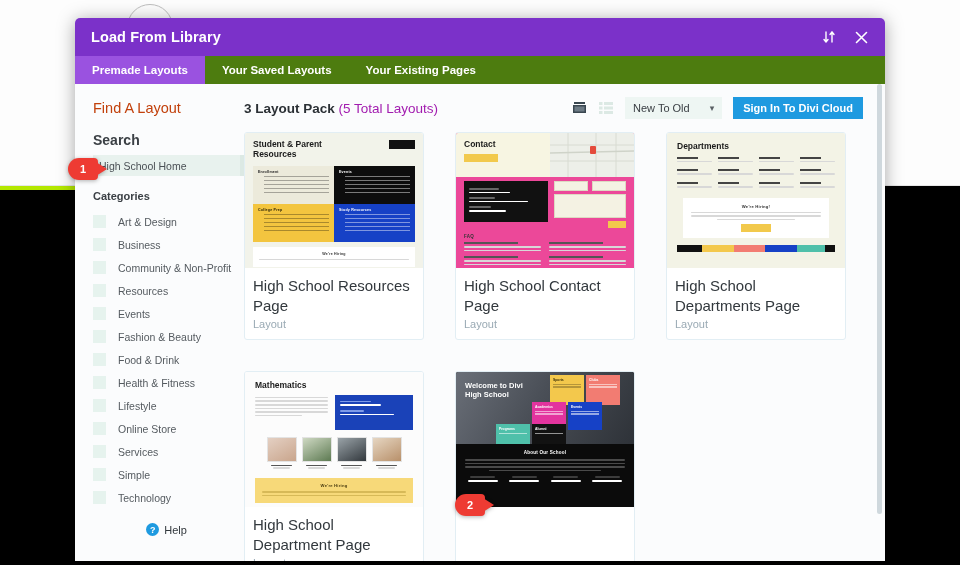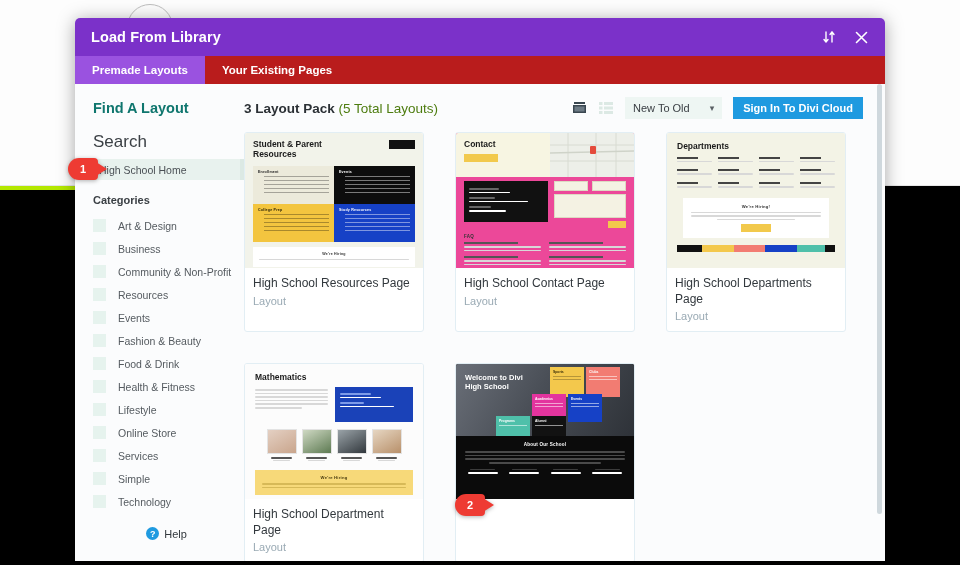--- a/index.html
+++ b/index.html
@@ -33,37 +33,37 @@
   .modal-header{
     height:38px;background:#7b31c9;display:flex;align-items:center;
     padding:0 16px;flex:0 0 38px;
   }
   .modal-title{color:#fff;font-size:14.5px;font-weight:bold;letter-spacing:.1px;flex:1;}
   .hdr-icons{display:flex;align-items:center;gap:16px;}
   .hdr-icon{color:#fff;cursor:pointer;display:flex;align-items:center;justify-content:center;width:16px;height:16px;}
   .hdr-icon svg{display:block;}
 
   
-  .tab-bar{height:28px;background:#b91c1c;display:flex;align-items:stretch;flex:0 0 28px;}
+  .tab-bar{height:28px;background:#4d7c0f;display:flex;align-items:stretch;flex:0 0 28px;}
   .tab{
     display:flex;align-items:center;padding:0 17px;color:#fff;font-size:11.5px;font-weight:bold;
     cursor:pointer;white-space:nowrap;
   }
   .tab.active{background:#9a52e0;}
 
   
   .modal-body{flex:1;display:flex;min-height:0;position:relative;background:#fbfcfd;}
 
   
   .sidebar{
     width:165px;flex:0 0 165px;background:#fbfcfd;padding:16px 0 0 18px;box-sizing:border-box;
     position:relative;
   }
-  .find-title{font-size:14.5px;color:#0f766e;font-weight:bold;margin:0 0 16px 0;}
-  .sec-label{font-size:17px;color:#3b4045;font-weight:normal;margin:0 0 7px 0;}
+  .find-title{font-size:14.5px;color:#c2410c;font-weight:normal;margin:0 0 16px 0;}
+  .sec-label{font-size:14px;color:#3b4045;font-weight:bold;margin:0 0 7px 0;}
   .search-row{display:flex;align-items:stretch;height:21px;margin-bottom:14px;width:137px;}
   .search-input{
     flex:1;background:#e8f2ee;border:none;outline:none;font-family:inherit;
     font-size:10.5px;color:#4a5055;padding:0 6px;
   }
   .filter-btn{
     background:#dce9e4;color:#4a5055;font-size:10.5px;display:flex;align-items:center;
     padding:0 7px;cursor:pointer;white-space:nowrap;
   }
   .cat-label{font-size:11px;color:#3b4045;font-weight:bold;margin:14px 0 8px 0;}
@@ -77,42 +77,42 @@
   .help-q{
     width:13px;height:13px;border-radius:50%;background:#1e9ae0;color:#fff;font-size:9px;
     display:flex;align-items:center;justify-content:center;font-weight:bold;
   }
   .help-text{font-size:11px;color:#32383d;}
 
   
   .content{flex:1;min-width:0;padding:0 22px 0 0;box-sizing:border-box;position:relative;overflow:hidden;}
   .content-top{display:flex;align-items:center;height:48px;padding-left:4px;}
   .pack-count{font-size:13.5px;color:#2b3035;font-weight:bold;}
-  .pack-count .muted{color:#4d7c0f;font-weight:normal;}
+  .pack-count .muted{color:#a21caf;font-weight:normal;}
   .top-right{margin-left:auto;display:flex;align-items:center;gap:11px;}
   .view-icon{width:16px;height:16px;cursor:pointer;display:flex;align-items:center;justify-content:center;}
   .sort-select{
     background:#eef6f3;border:none;height:22px;display:flex;align-items:center;
     padding:0 8px;font-size:11px;color:#3b4045;cursor:pointer;gap:20px;min-width:76px;
   }
   .sort-select .chev{font-size:9px;color:#5a6065;}
   .cloud-btn{
     background:#1e9ae0;color:#fff;font-size:11px;font-weight:bold;height:22px;
     display:flex;align-items:center;padding:0 10px;cursor:pointer;white-space:nowrap;
   }
 
   
   .grid{display:flex;flex-wrap:wrap;gap:31px;padding-left:4px;}
   .card{
     width:178px;background:#fff;border:1px solid #e2eef4;border-radius:3px;overflow:hidden;
     cursor:pointer;
   }
   .thumb{height:135px;overflow:hidden;position:relative;background:#f4f4ec;}
   .card-meta{padding:8px 8px 9px 8px;}
-  .card-title{font-size:12px;color:#32383d;line-height:1.3;}
+  .card-title{font-size:15px;color:#32383d;line-height:1.3;}
   .card-sub{font-size:11px;color:#9aaab4;margin-top:3px;}
 
   
   .t-pad{padding:7px 8px;box-sizing:border-box;height:100%;}
   .t-h{font-size:8.5px;font-weight:bold;color:#1b1b1b;line-height:1.15;}
   .ln{height:1.6px;background:#cfcfcf;border-radius:1px;margin:2px 0;}
   .ln.d{background:#555;}
   .ln.w{background:#d8d8d8;}
   .blk-title{font-size:3.6px;font-weight:bold;letter-spacing:.2px;}
 
@@ -211,20 +211,21 @@
       <div class="hdr-icon">
         <svg width="13" height="13" viewBox="0 0 13 13">
             <path d="M1.5 1.5 L11.5 11.5 M11.5 1.5 L1.5 11.5" stroke="#fff" stroke-width="1.6" stroke-linecap="round"></path>
           </svg>
       </div>
     </div>
   </div>
 
   <div class="tab-bar">
     <div class="tab active">Premade Layouts</div>
+    <div class="tab">Your Saved Layouts</div>
     <div class="tab">Your Existing Pages</div>
   </div>
 
   <div class="modal-body">
 
     <div class="sidebar">
       <div class="find-title">Find A Layout</div>
       <div class="sec-label">Search</div>
       <div class="search-row">
         <input class="search-input" type="text" value="High School Home" style="">

